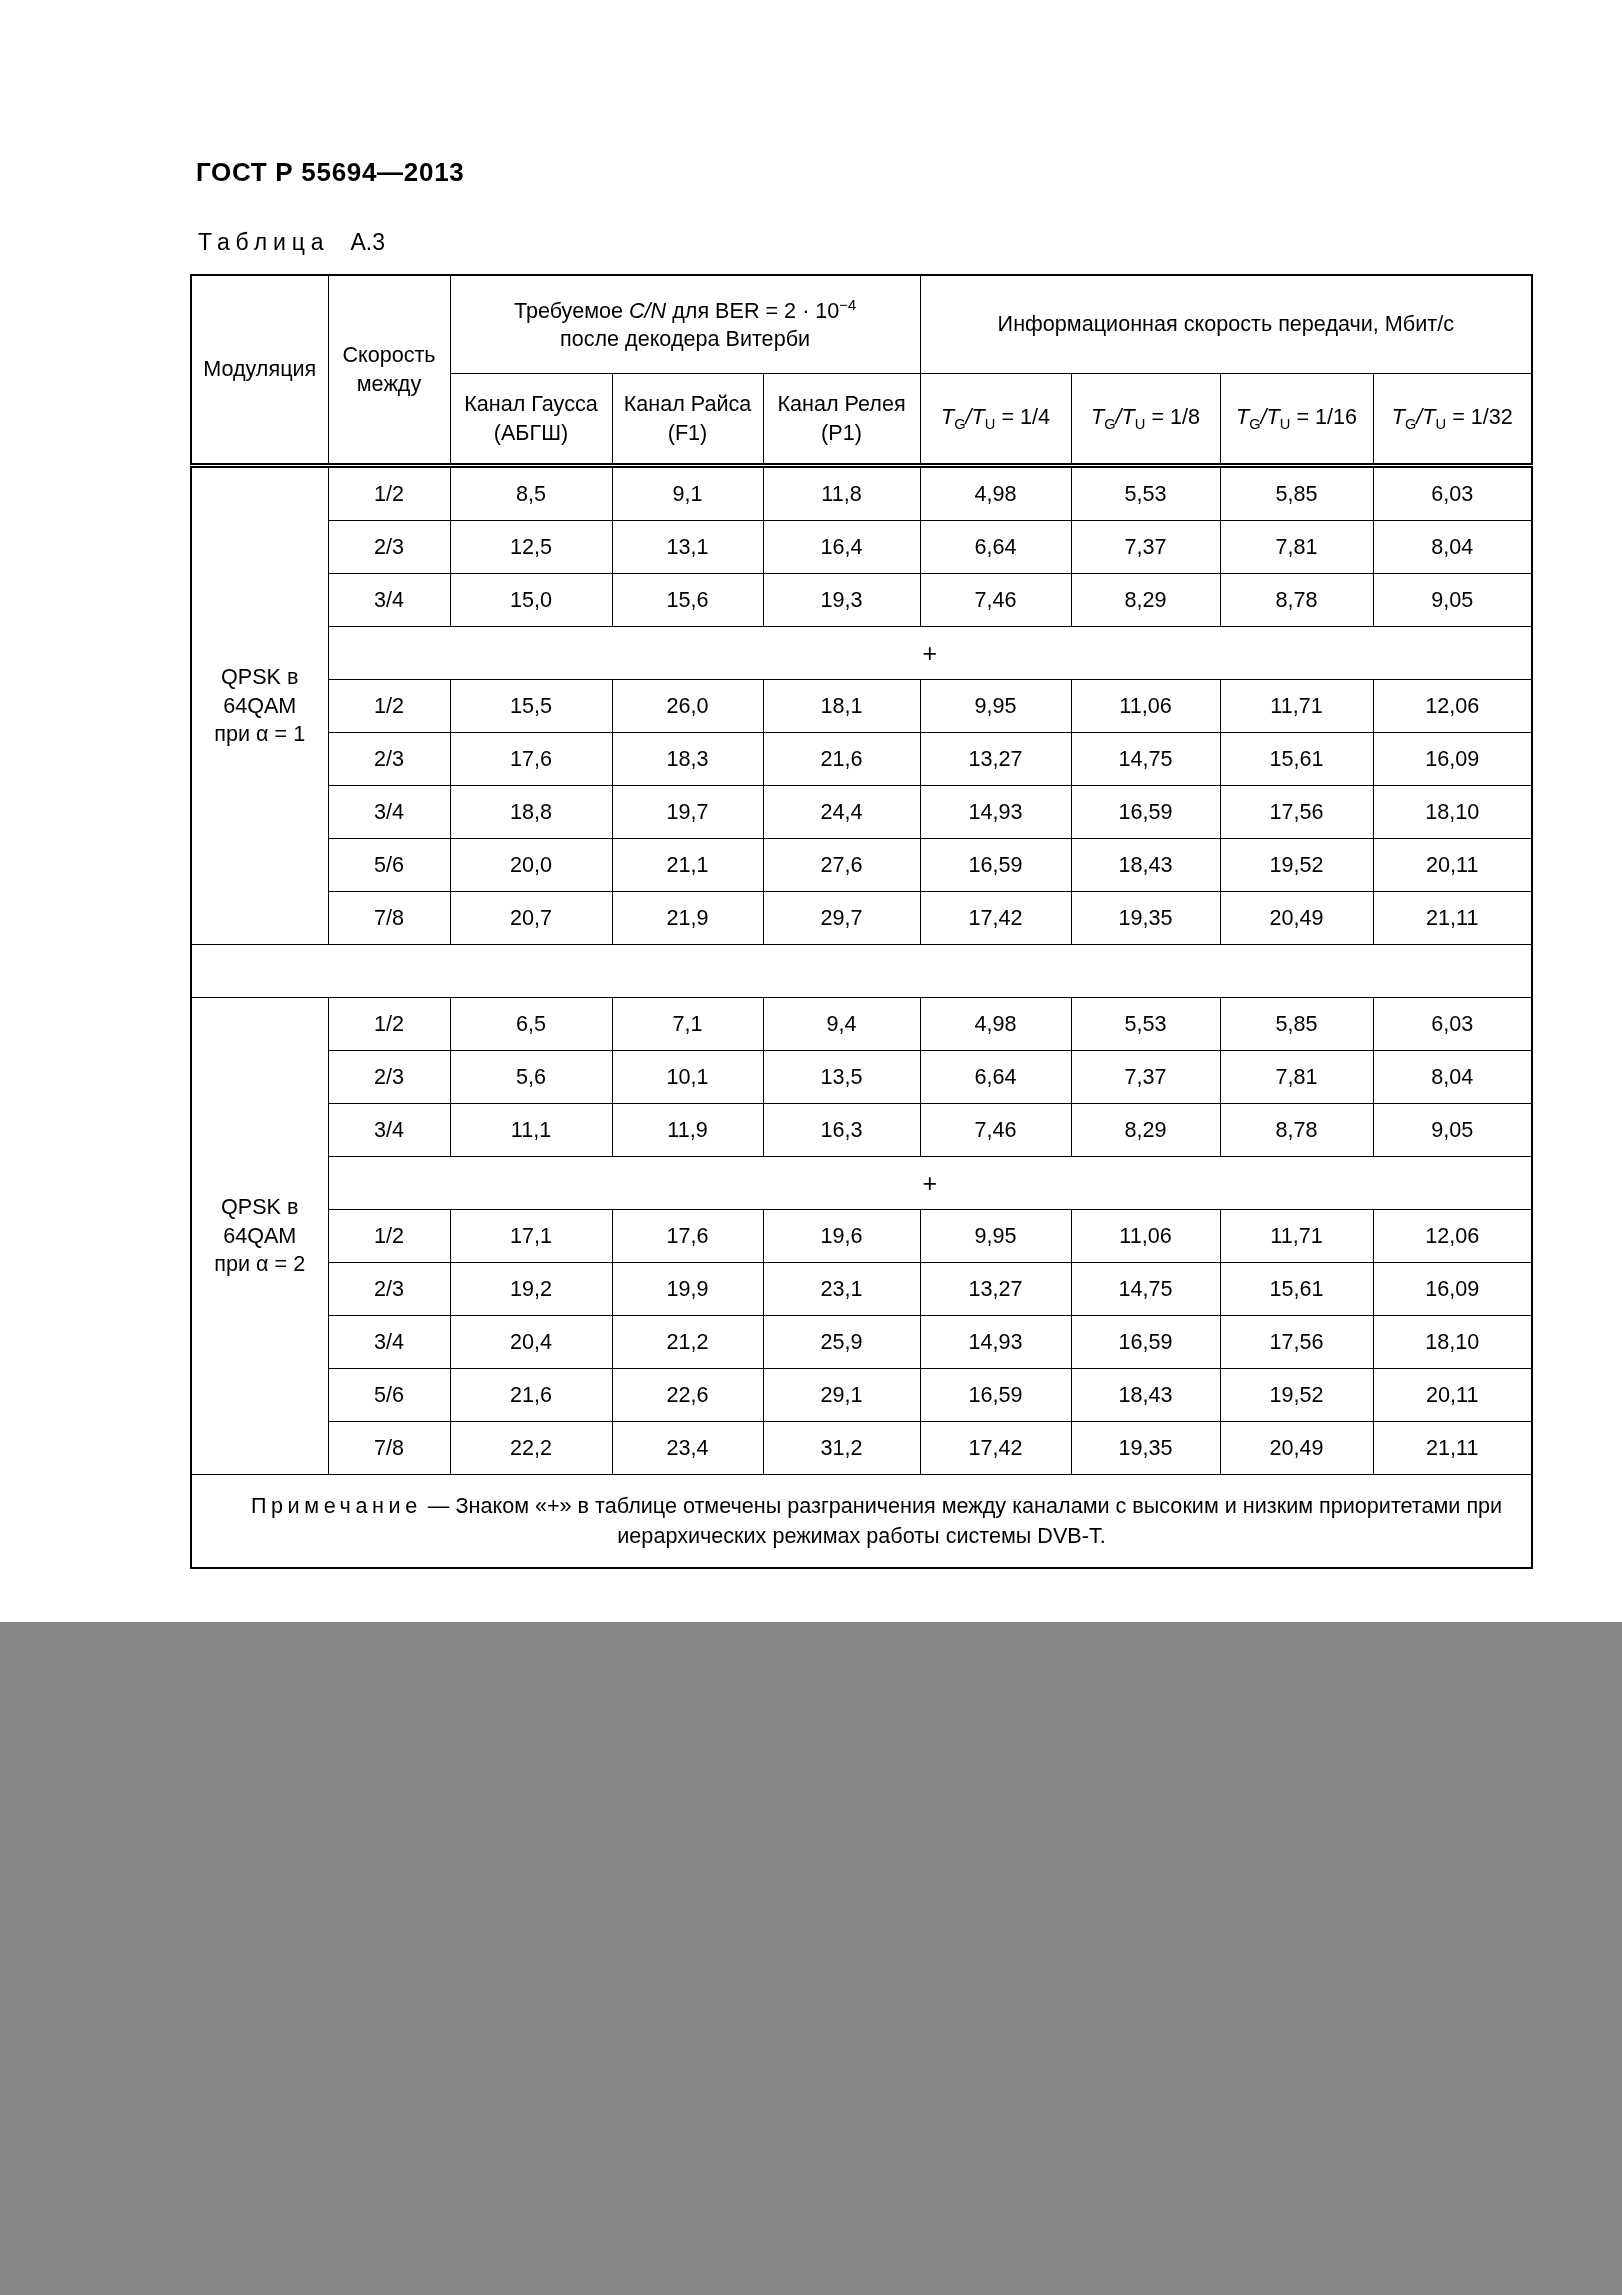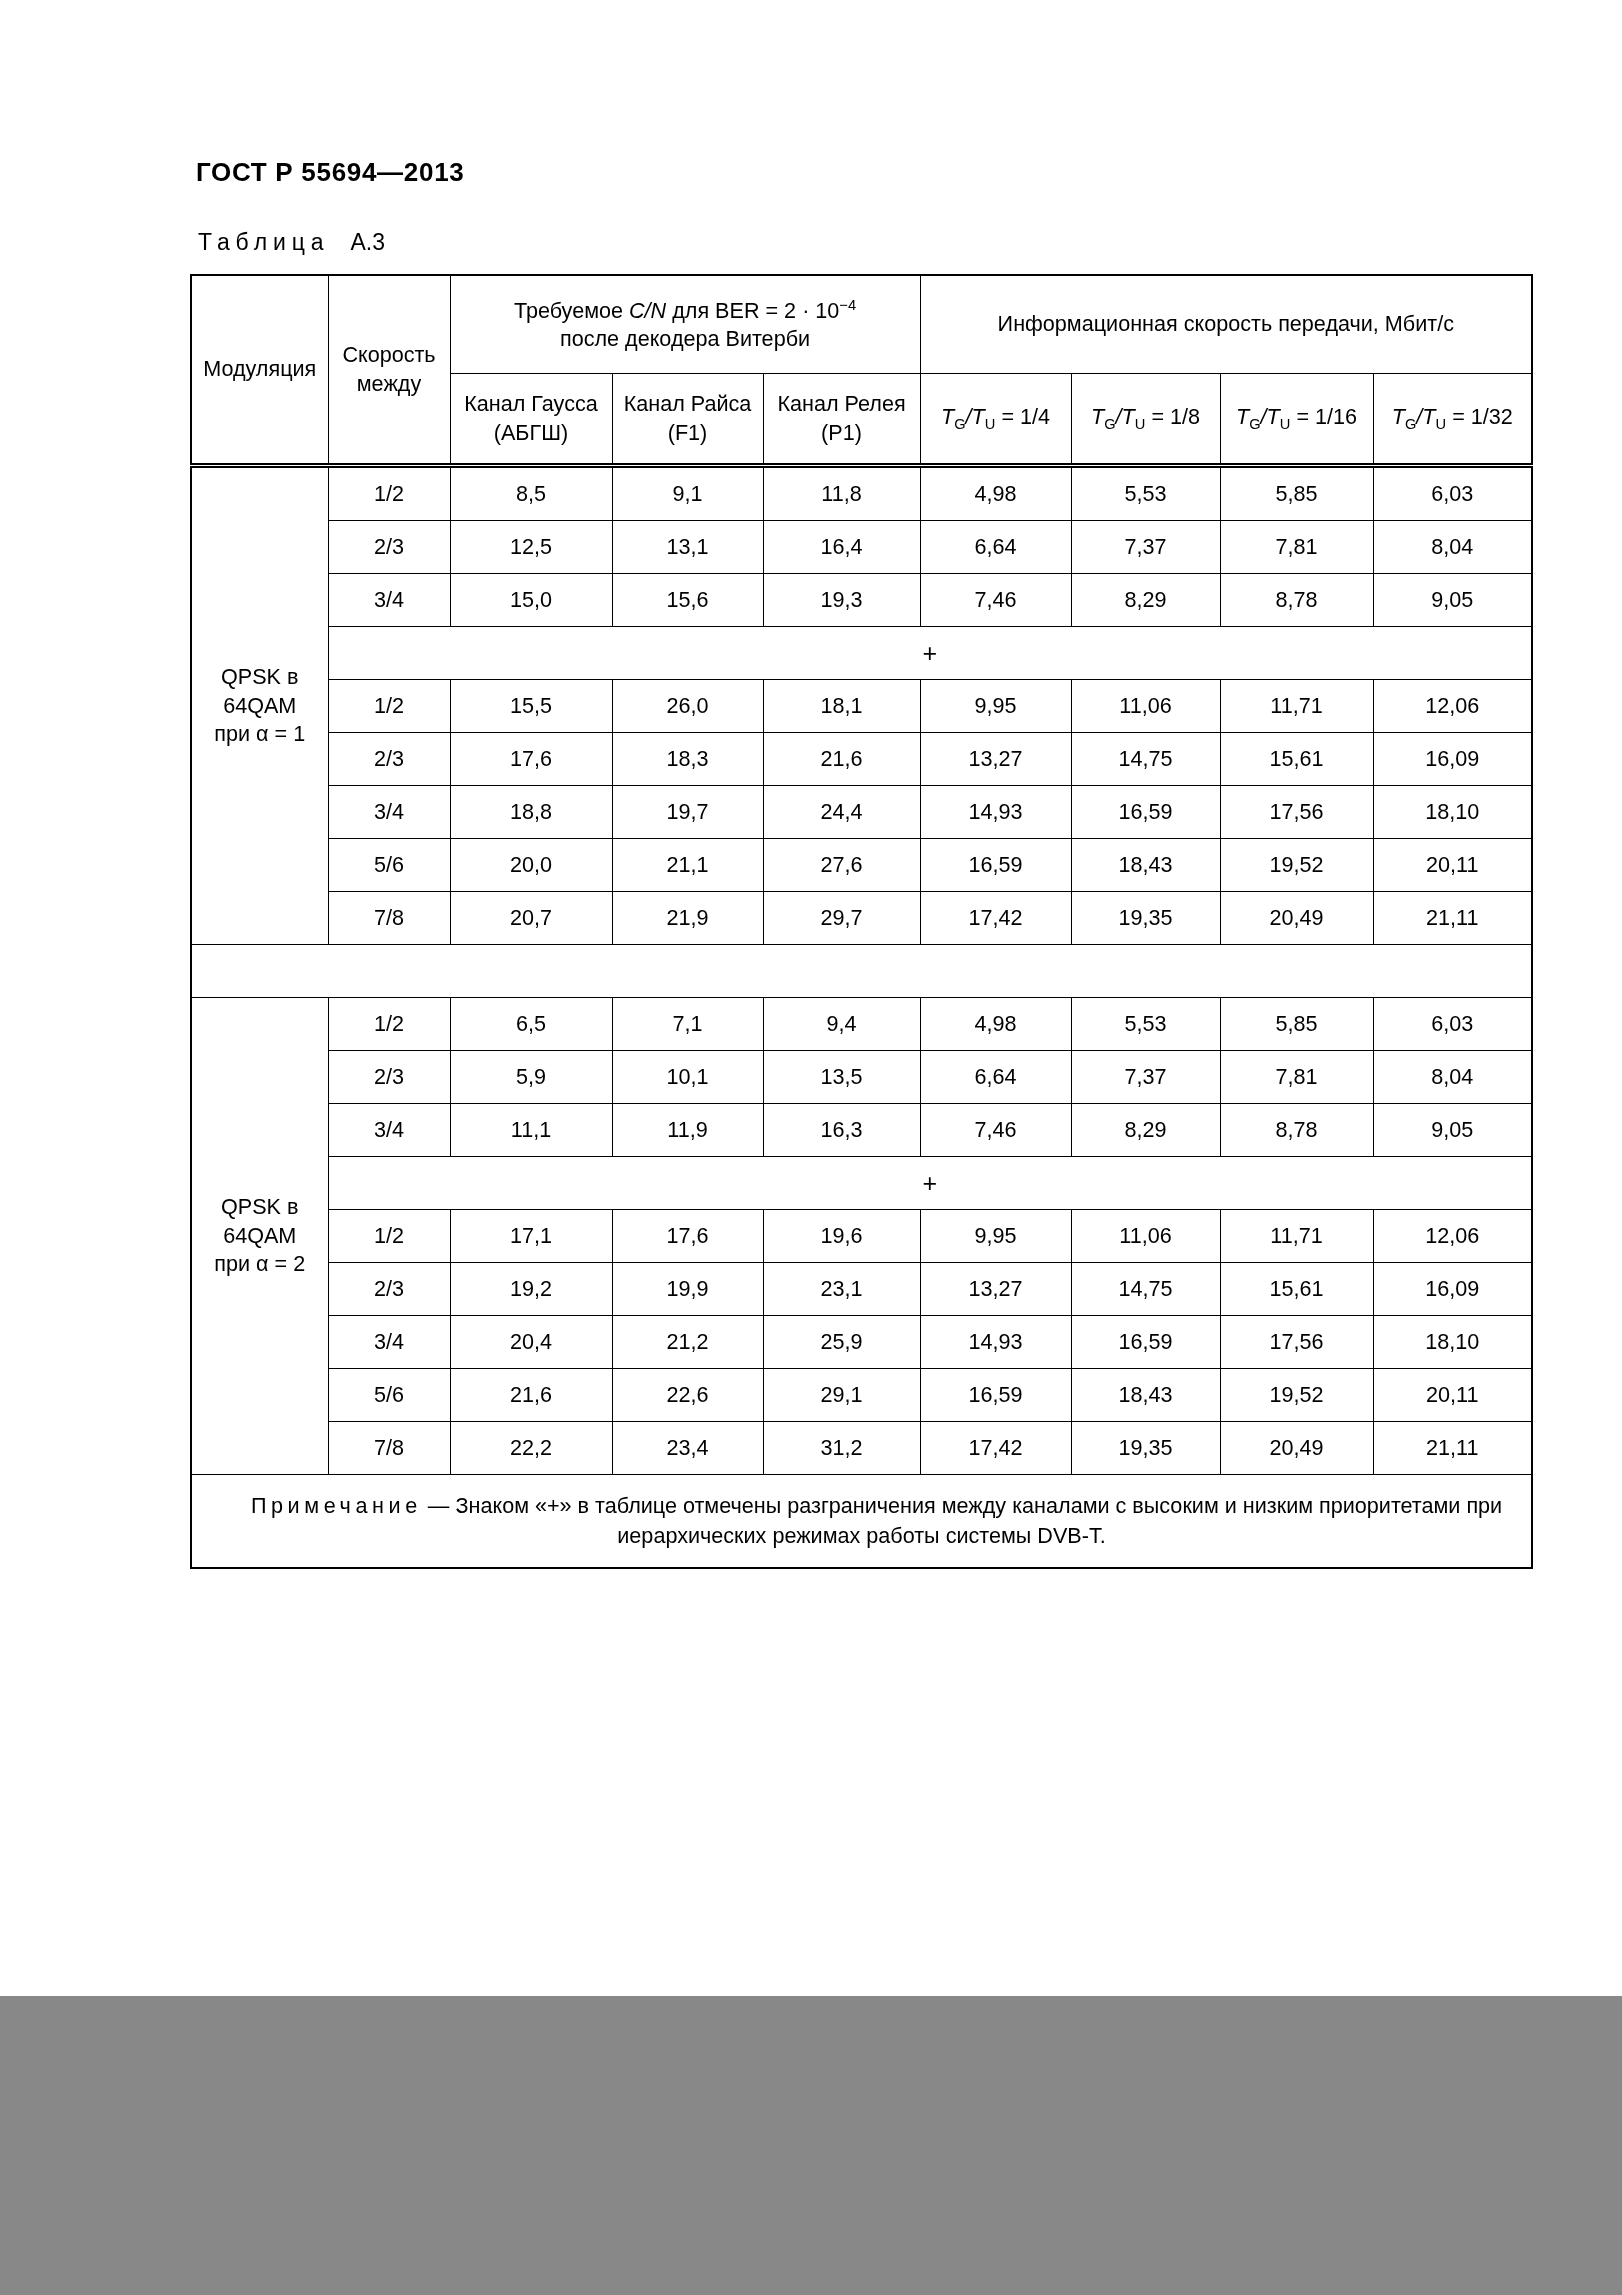--- a/index.html
+++ b/index.html
@@ -1,17 +1,17 @@
 <!DOCTYPE html>
 <html style="font-size:10.5px"><head>
 <meta charset="utf-8">
 <style>
   html,body { margin:0; padding:0; background:#888; }
   .page {
-    position:relative; width:1623px; height:1996px; background:#ffffff;
+    position:relative; width:1623px; height:1622px; background:#ffffff;
     font-family:"Liberation Sans", sans-serif; color:#000; overflow:hidden;
   }
   .doc-code {
     position:absolute; left:196px; top:157px;
     font-size:26px; font-weight:bold; letter-spacing:0.7px; white-space:nowrap;
   }
   .table-caption {
     position:absolute; left:198px; top:229px; font-size:23px; white-space:nowrap;
   }
   .caption-word { letter-spacing:5.9px; margin-right:21px; }
@@ -202,21 +202,21 @@
           <td>6,5</td>
           <td>7,1</td>
           <td>9,4</td>
           <td>4,98</td>
           <td>5,53</td>
           <td>5,85</td>
           <td>6,03</td>
         </tr>
         <tr class="data-row">
           <td class="rate-cell">2/3</td>
-          <td>5,9</td>
+          <td>5,6</td>
           <td>10,1</td>
           <td>13,5</td>
           <td>6,64</td>
           <td>7,37</td>
           <td>7,81</td>
           <td>8,04</td>
         </tr>
         <tr class="data-row">
           <td class="rate-cell">3/4</td>
           <td>11,1</td>

